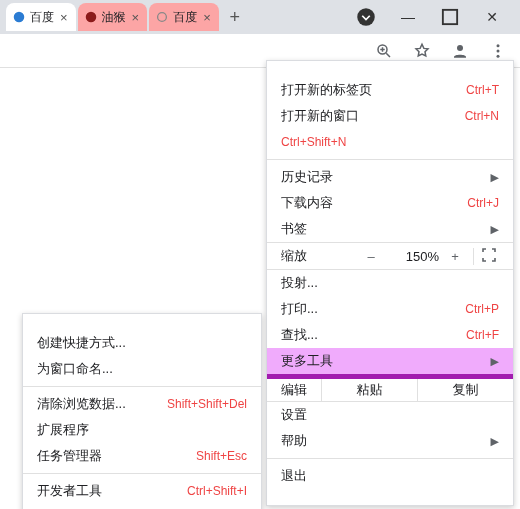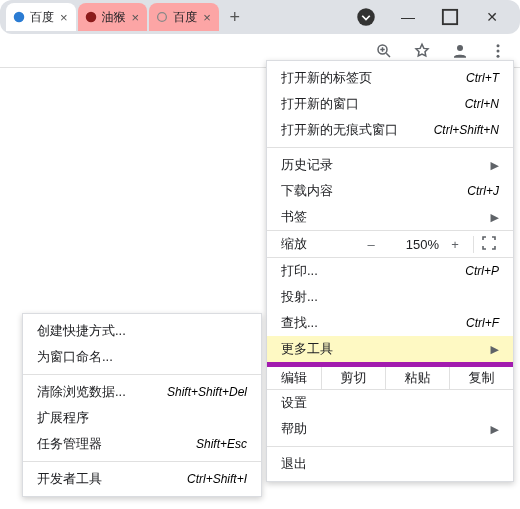--- a/index.html
+++ b/index.html
@@ -12,21 +12,20 @@
     height: 509px;
     overflow: hidden;
     position: relative;
   }
   .tabbar {
     height: 34px;
     background: #dee1e6;
     display: flex;
     align-items: center;
     padding-left: 6px;
-    border-radius: 12px;
   }
   .tab {
     display: flex;
     align-items: center;
     height: 28px;
     background: #fff;
     border-radius: 8px 8px 0 0;
     padding: 0 6px;
     margin-right: 2px;
     font-size: 12px;
@@ -58,34 +57,34 @@
   .tbtn { width:24px; height:24px; display:flex; align-items:center; justify-content:center; color:#5f6368; border-radius:50%; }
   .tbtn svg { width:18px; height:18px; }
   .content {
     position:absolute; left:0; right:0; top:68px; bottom:0; background:#fff;
   }
   .menu {
     position: absolute;
     background: #fff;
     border: 1px solid #dadce0;
     box-shadow: 0 2px 6px rgba(0,0,0,0.2);
-    padding: 4px 0;
+    padding: 16px 0;
     font-size: 13px;
   }
   .menu .item {
     display:flex; align-items:center;
     height: 26px;
     padding: 0 14px;
     white-space: nowrap;
     justify-content: space-between;
     gap: 20px;
   }
-  .menu .item.highlight { background:#fef9c3; }
+  .menu .item.highlight { background:#f0abfc; }
   .menu .label {}
-  .menu .shortcut { color:#000000; font-size:12px;font-style:italic; }
+  .menu .shortcut { color:#ef4444; font-size:12px; }
   .menu .sep { height:1px; background:#e0e0e0; margin:4px 0; }
   .menu .arrow { color:#5f6368; font-size:11px; margin-left:8px; }
   .zoomrow {
     display:flex; align-items:center; height:28px; padding:0 10px 0 14px;
     border-top:1px solid #e0e0e0; border-bottom:1px solid #e0e0e0;
   }
   .zoomrow .zlabel { flex:0 0 auto; }
   .zoomrow .zctrls { margin-left:auto; display:flex; align-items:center; gap:0; }
   .zoomrow .zbtn { width:32px; text-align:center; color:#5f6368; }
   .zoomrow .zval { width:52px; text-align:right; }
@@ -185,21 +184,20 @@
 <div id="main-menu" class="menu">
   <div class="item">
     <span class="label">打开新的标签页</span>
     <span class="shortcut">Ctrl+T</span>
   </div>
   <div class="item">
     <span class="label">打开新的窗口</span>
     <span class="shortcut">Ctrl+N</span>
   </div>
   <div class="item">
-    <span class="label">打开新的无痕式窗口</span>
     <span class="shortcut">Ctrl+Shift+N</span>
   </div>
   <div class="sep"></div>
   <div class="item">
     <span class="label">历史记录</span>
     <span class="arrow">▶</span>
   </div>
   <div class="item">
     <span class="label">下载内容</span>
     <span class="shortcut">Ctrl+J</span>
@@ -213,37 +211,36 @@
     <div class="zctrls">
       <span class="zbtn">–</span>
       <span class="zval">150%</span>
       <span class="zbtn">+</span>
       <span class="fs"><svg width="14" height="14" viewBox="0 0 14 14" fill="none" stroke="#5f6368" stroke-width="1.6">
             <path d="M1 4V1h3M13 4V1h-3M1 10v3h3M13 10v3h-3"></path>
           </svg></span>
     </div>
   </div>
   <div class="item">
+    <span class="label">投射...</span>
+  </div>
+  <div class="item">
     <span class="label">打印...</span>
     <span class="shortcut">Ctrl+P</span>
   </div>
   <div class="item">
-    <span class="label">投射...</span>
-  </div>
-  <div class="item">
     <span class="label">查找...</span>
     <span class="shortcut">Ctrl+F</span>
   </div>
   <div class="item highlight">
     <span class="label">更多工具</span>
     <span class="arrow">▶</span>
   </div>
   <div class="editrow">
     <span class="elabel">编辑</span>
-    <span class="ebtn">剪切</span>
     <span class="ebtn">粘贴</span>
     <span class="ebtn">复制</span>
   </div>
   <div class="item">
     <span class="label">设置</span>
   </div>
   <div class="item">
     <span class="label">帮助</span>
     <span class="arrow">▶</span>
   </div>

